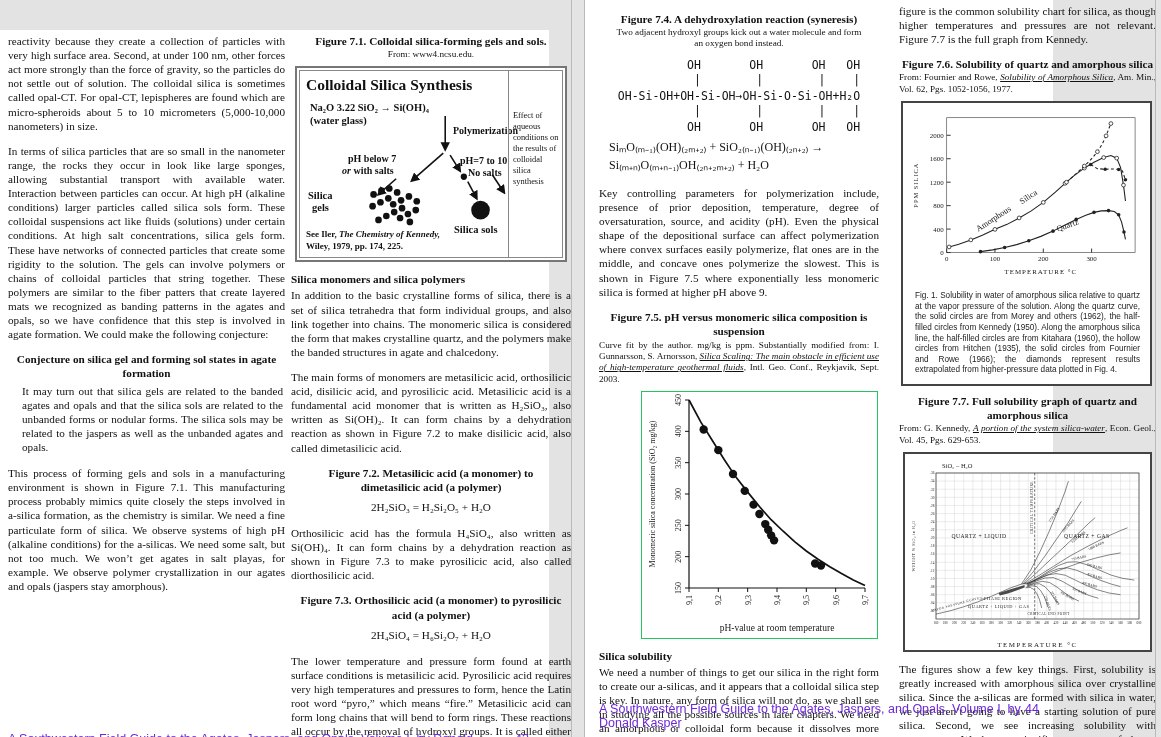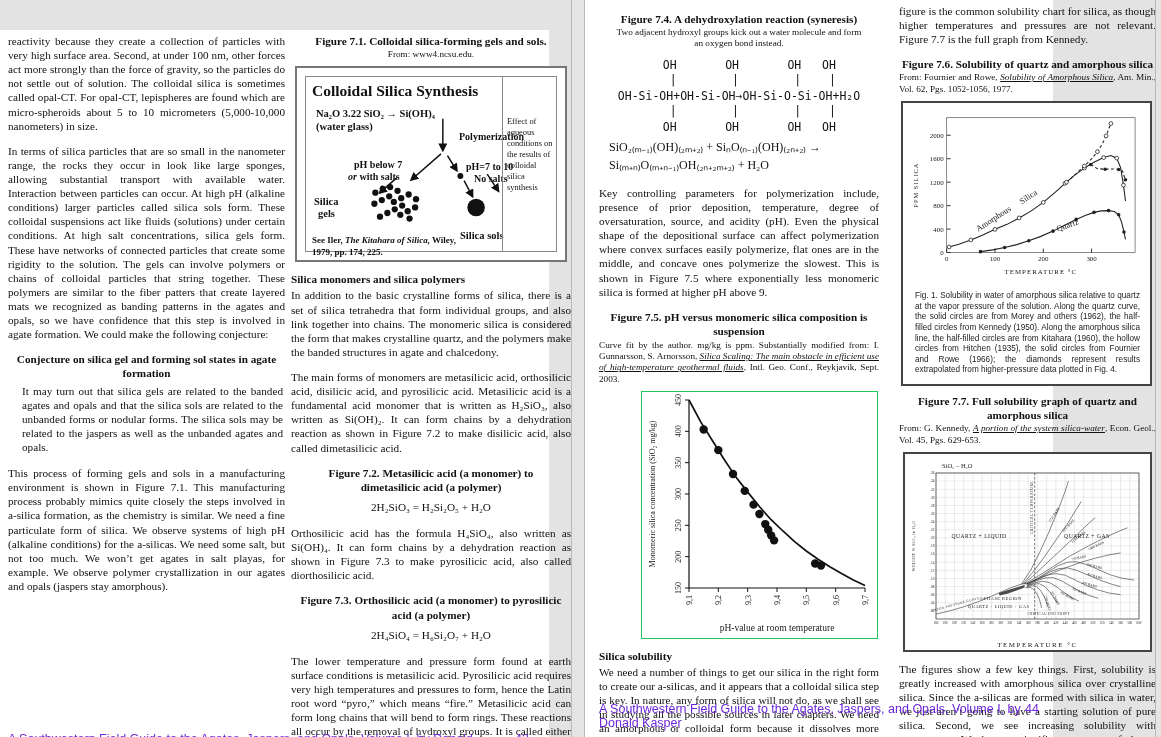--- a/index.html
+++ b/index.html
@@ -13,29 +13,29 @@
   .figcap{font-weight:bold;text-align:center;margin:0 0 1px 0;}
   .figsrc{font-size:9.2px;line-height:1.22;margin:0 0 6px 0;}
   .figsrc.center{text-align:center;}
   .sechead{font-weight:bold;text-align:left;margin:4px 0 2px 0;}
   .equation{text-align:center;margin:6px 0 12px 0;}
   .conj{margin:2px 0 12px 0;}
   .conj-title{font-weight:bold;text-align:center;margin:0 6px 3px 6px;}
   .conj-body{margin:0 0 0 14px;padding-right:2px;}
   
   .f71box{position:relative;width:272px;height:196px;border:2px solid #777;background:#fff;
-          box-sizing:border-box;padding:8px;margin:2px 0 10px 4px;}
+          box-sizing:border-box;padding:2px;margin:2px 0 10px 4px;}
   .f71inner{position:relative;width:100%;height:100%;border:1px solid #888;box-sizing:border-box;}
   .f71main{position:absolute;left:0;top:0;right:54px;bottom:0;}
   .f71side{position:absolute;right:0;top:0;width:54px;bottom:0;border-left:1px solid #888;
            font-size:8.4px;line-height:1.3;padding:40px 3px 0 4px;box-sizing:border-box;text-align:left;}
   .f71label{position:absolute;font-weight:bold;white-space:nowrap;}
   .f71svg{position:absolute;left:0;top:0;width:100%;height:100%;}
   .pre-chem{font-family:"DejaVu Sans Mono", monospace;font-size:11.5px;line-height:1.35;
-            white-space:pre;text-align:center;margin:2px auto 4px auto;width:fit-content;}
+            white-space:pre;text-align:right;margin:2px auto 4px auto;width:fit-content;}
   .chem-eq{font-size:12px;text-align:left;line-height:1.45;margin:0 0 12px 10px;}
   .chartbox{border:1px solid #22c55e;background:#fff;box-sizing:border-box;}
   .chartbox2{border:2px solid #444;background:#fff;box-sizing:border-box;padding:4px 6px;}
   .inner-cap{font-size:8.2px;line-height:1.3;text-align:justify;
              font-family:"Liberation Sans", sans-serif;color:#222;padding:2px 4px 4px 6px;}
   .footer{position:absolute;bottom:7px;left:8px;right:20px;display:flex;justify-content:space-between;
           font-family:"Liberation Sans", sans-serif;font-size:12.5px;color:#6d28d9;}
   u{text-decoration:underline;font-style:italic;}
 </style>
 </head>
@@ -102,21 +102,21 @@
             <div class="f71label" style="left:10px;top:30px;font-size:10.5px;">Na₂O 3.22 SiO₂  →  Si(OH)₄</div>
             <div class="f71label" style="left:10px;top:43px;font-size:10.5px;">(water glass)</div>
             <div class="f71label" style="left:153px;top:54px;font-size:10px;">Polymerization</div>
             <div class="f71label" style="left:48px;top:82px;font-size:10px;">pH below 7</div>
             <div class="f71label" style="left:42px;top:94px;font-size:10px;"><i>or</i><span> with salts</span></div>
             <div class="f71label" style="left:160px;top:84px;font-size:10px;">pH=7 to 10</div>
             <div class="f71label" style="left:168px;top:96px;font-size:10px;">No salts</div>
             <div class="f71label" style="left:8px;top:118px;font-size:10.5px;">Silica</div>
             <div class="f71label" style="left:12px;top:130px;font-size:10.5px;">gels</div>
             <div class="f71label" style="left:154px;top:152px;font-size:10.5px;">Silica sols</div>
-            <div style="position:absolute;left:6px;top:158px;width:150px;font-size:9px;line-height:1.25;text-align:left;"><b><span>See Iler, </span><i>The Kitahara of Silica,</i><span> Wiley, 1979, pp. 174, 225.</span></b></div>
+            <div style="position:absolute;left:6px;top:158px;width:150px;font-size:9px;line-height:1.25;text-align:left;"><b><span>See Iler, </span><i>The Chemistry of Kennedy,</i><span> Wiley, 1979, pp. 174, 225.</span></b></div>
           </div>
           <div class="f71side">Effect of aqueous conditions on the results of colloidal silica synthesis</div>
         </div>
       </div>
 
       <div class="sechead">Silica monomers and silica polymers</div>
       <p class="para">In addition to the basic crystalline forms of silica, there is a set of silica tetrahedra that form individual groups, and also link together into chains.  The monomeric silica is considered the form that makes crystalline quartz, and the polymers make the banded structures in agate and chalcedony.</p>
       <p class="para">The main forms of monomers are metasilicic acid, orthosilicic acid, disilicic acid, and pyrosilicic acid.  Metasilicic acid is a fundamental acid monomer that is written as H₂SiO₃, also written as Si(OH)₂.  It can form chains by a dehydration reaction as shown in Figure 7.2 to make disilicic acid, also called dimetasilicic acid.</p>
       <div class="figcap" style="margin:2px 12px 6px 12px;">Figure 7.2.  Metasilicic acid (a monomer) to dimetasilicic acid (a polymer)</div>
       <div class="equation">2H₂SiO₃ = H₂Si₂O₅ + H₂O</div>
@@ -138,21 +138,21 @@
 
     <div class="col" style="left:14px;top:12px;width:280px;">
       <div class="figcap">Figure 7.4.  A dehydroxylation reaction (syneresis)</div>
       <div class="figsrc center" style="margin:0 14px 8px 14px;">Two adjacent hydroxyl groups kick out a water molecule and form an oxygen bond instead.</div>
       <div class="pre-chem">   OH       OH       OH   OH
     |        |        |    |
 OH-Si-OH+OH-Si-OH→OH-Si-O-Si-OH+H₂O
     |        |        |    |
    OH       OH       OH   OH</div>
       <div class="chem-eq">
-          <div>SiO₂₍ₘ₋₁₎(OH)₍₂ₘ₊₂₎    +    SiₙO₍ₙ₋₁₎(OH)₍₂ₙ₊₂₎  →</div>
+          <div>SiₘO₍ₘ₋₁₎(OH)₍₂ₘ₊₂₎    +    SiO₂₍ₙ₋₁₎(OH)₍₂ₙ₊₂₎  →</div>
           <div>Si₍ₘ₊ₙ₎O₍ₘ₊ₙ₋₁₎OH₍₂ₙ₊₂ₘ₊₂₎ + H₂O</div>
         </div>
       <p class="para">Key controlling parameters for polymerization include, presence of prior deposition, temperature, degree of oversaturation, source, and acidity (pH).  Even the physical shape of the depositional surface can affect polymerization where convex surfaces easily polymerize, flat ones are in the middle, and concave ones polymerize the slowest.  This is shown in Figure 7.5 where exponentially less monomeric silica is formed at higher pH above 9.</p>
       <div class="figcap" style="margin:4px 4px 2px 4px;">Figure 7.5.  pH versus monomeric silica composition is suspension</div>
       <div class="figsrc" style="text-align:justify;"><span>Curve fit by the author.  mg/kg is ppm.  Substantially modified from: I. Gunnarsson, S. Arnorsson, </span><u>Silica Scaling: The main obstacle in efficient use of high-temperature geothermal fluids</u><span>, Intl. Geo. Conf., Reykjavik, Sept. 2003.</span></div>
       <div class="chartbox" style="width:237px;height:248px;margin:2px 0 10px 42px;" id="fig75"><svg viewBox="0 0 235 246" width="100%" height="100%">
             <line x1="47" y1="8" x2="47" y2="196" stroke="#111" stroke-width="1.2"></line>
             <line x1="47" y1="196" x2="223" y2="196" stroke="#111" stroke-width="1.2"></line>
             <line x1="43" y1="196" x2="47" y2="196" stroke="#111"></line>
             <text x="39" y="196" font-size="8" text-anchor="middle" fill="#1a1a1a" font-family="'Liberation Serif', serif" transform="rotate(-90 39 196)">150</text>

